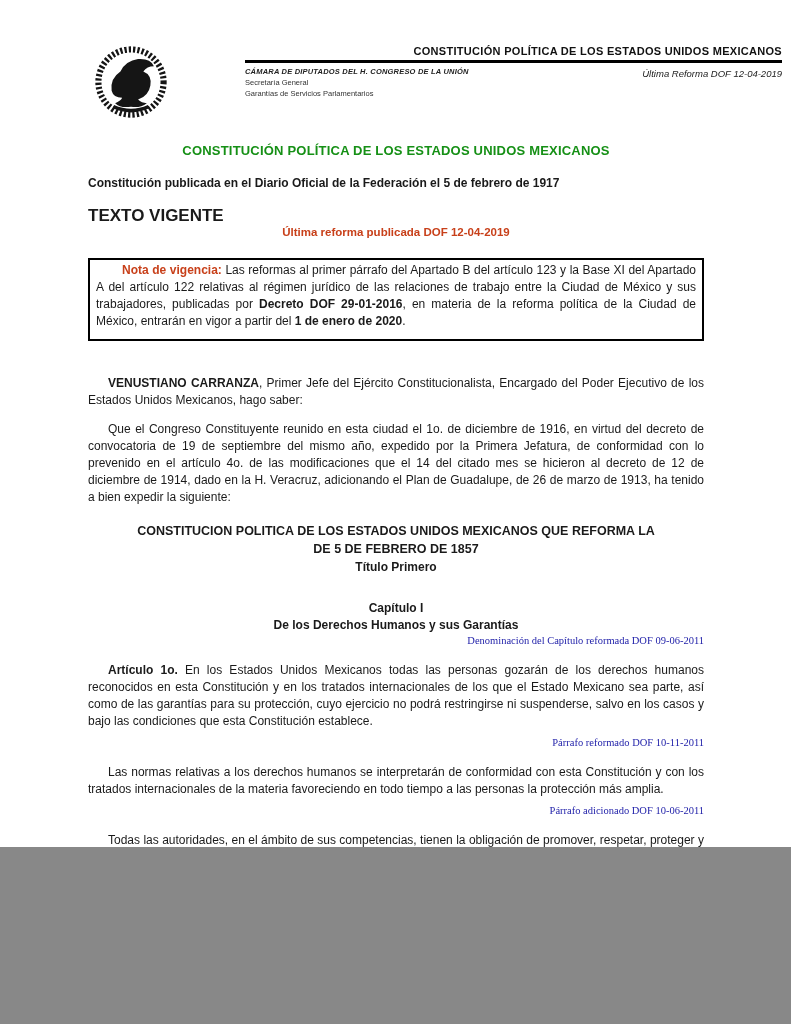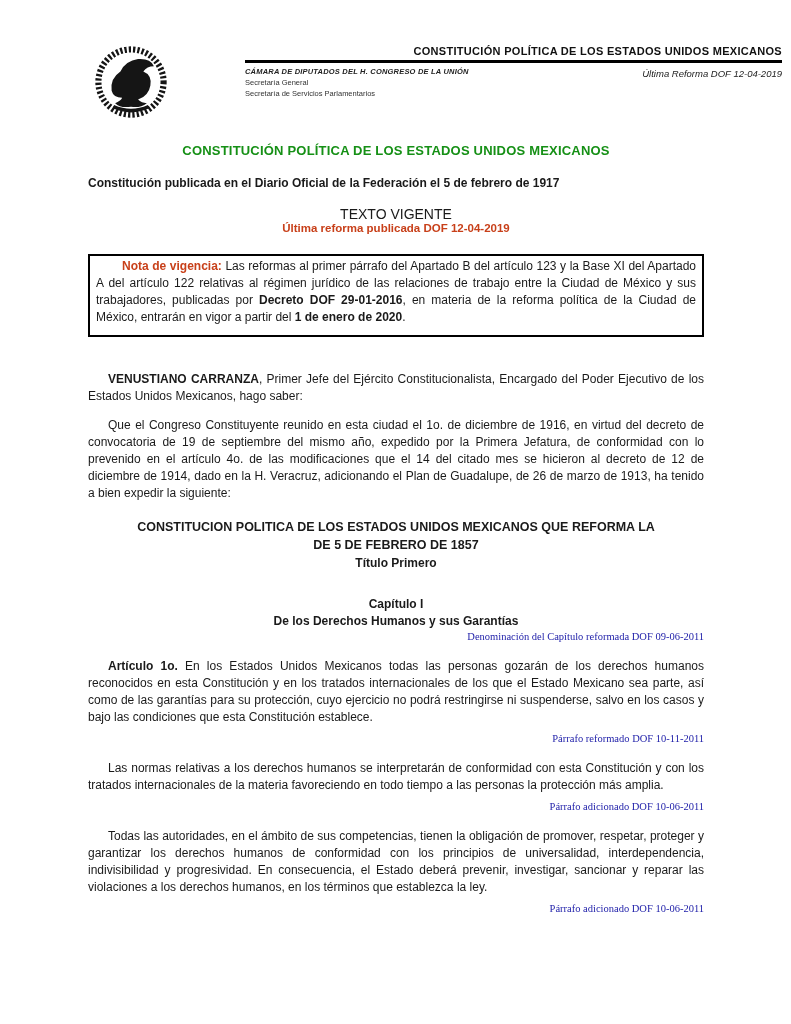--- a/index.html
+++ b/index.html
@@ -1,20 +1,20 @@
 <!DOCTYPE html>
 <html style="--title-green: #169016; --accent-red: #c8401a; --annotation-blue: #2222aa;"><head>
 <meta charset="utf-8">
 <style>
   * { margin: 0; padding: 0; box-sizing: border-box; }
   html, body { background: #888; }
   .page {
     position: relative;
     width: 791px;
-    height: 1024px;
+    height: 847px;
     margin: 0 auto;
     background: #ffffff;
     font-family: "Liberation Sans", "DejaVu Sans", sans-serif;
     color: #1a1a1a;
     padding: 45px 87px 0 88px;
     overflow: hidden;
   }
 
   
   .header { position: relative; margin-right: -78px; margin-bottom: 26px; min-height: 72px; }
@@ -29,21 +29,21 @@
   .org1 { font-size: 7.5px; font-weight: bold; color: #222; letter-spacing: .2px; font-style: italic; }
   .org2, .org3 { font-size: 7.5px; color: #333; margin-top: 2px; }
   .reform-italic { font-size: 9.5px; font-style: italic; color: #222; padding-top: 1px; }
 
   
   .main-title {
     text-align: center; font-size: 13px; font-weight: bold;
     color: var(--title-green); letter-spacing: .2px; margin-bottom: 18px;
   }
   .pub-line { text-align: left; font-size: 12px; font-weight: bold; margin-bottom: 16px; }
-  .status-line { text-align: center; font-size: 14px; font-weight: normal; }
+  .status-line { text-align: left; font-size: 17px; font-weight: bold; }
   .reform-line { text-align: center; font-size: 11.5px; font-weight: bold; color: var(--accent-red); margin-bottom: 20px; }
 
   
   .note-box {
     border: 2px solid #000; padding: 2px 6px 9px 6px; margin-bottom: 34px;
   }
   .note-box p { font-size: 12px; line-height: 17px; text-align: justify; text-indent: 26px; }
   .note-label { color: var(--accent-red); font-weight: bold; }
   .b { font-weight: bold; }
 
@@ -79,21 +79,21 @@
         <path d="M28 52 Q26 38 38 30 Q44 18 58 16 Q72 15 76 24 Q68 24 64 30 Q74 34 72 46 Q70 58 58 62 Q62 66 68 66 Q60 72 50 70 Q38 72 32 66 Q38 64 40 60 Q30 60 28 52 Z" fill="#151515"></path>
         <path d="M30 70 Q50 79 70 70" stroke="#151515" stroke-width="4" fill="none"></path>
       </svg>
     </div>
     <div class="header-right">
       <div class="header-title">CONSTITUCIÓN POLÍTICA DE LOS ESTADOS UNIDOS MEXICANOS</div>
       <div class="header-sub">
         <div class="org">
           <div class="org1">CÁMARA DE DIPUTADOS DEL H. CONGRESO DE LA UNIÓN</div>
           <div class="org2">Secretaría General</div>
-          <div class="org3">Secretaría de Servicios Parlamentarios</div>
+          <div class="org3">Garantías de Servicios Parlamentarios</div>
         </div>
         <div class="reform-italic">Última Reforma DOF 12-04-2019</div>
       </div>
     </div>
   </div>
 
   <div class="main-title">CONSTITUCIÓN POLÍTICA DE LOS ESTADOS UNIDOS MEXICANOS</div>
   <div class="pub-line">Constitución publicada en el Diario Oficial de la Federación el 5 de febrero de 1917</div>
   <div class="status-line">TEXTO VIGENTE</div>
   <div class="reform-line">Última reforma publicada DOF 12-04-2019</div>

